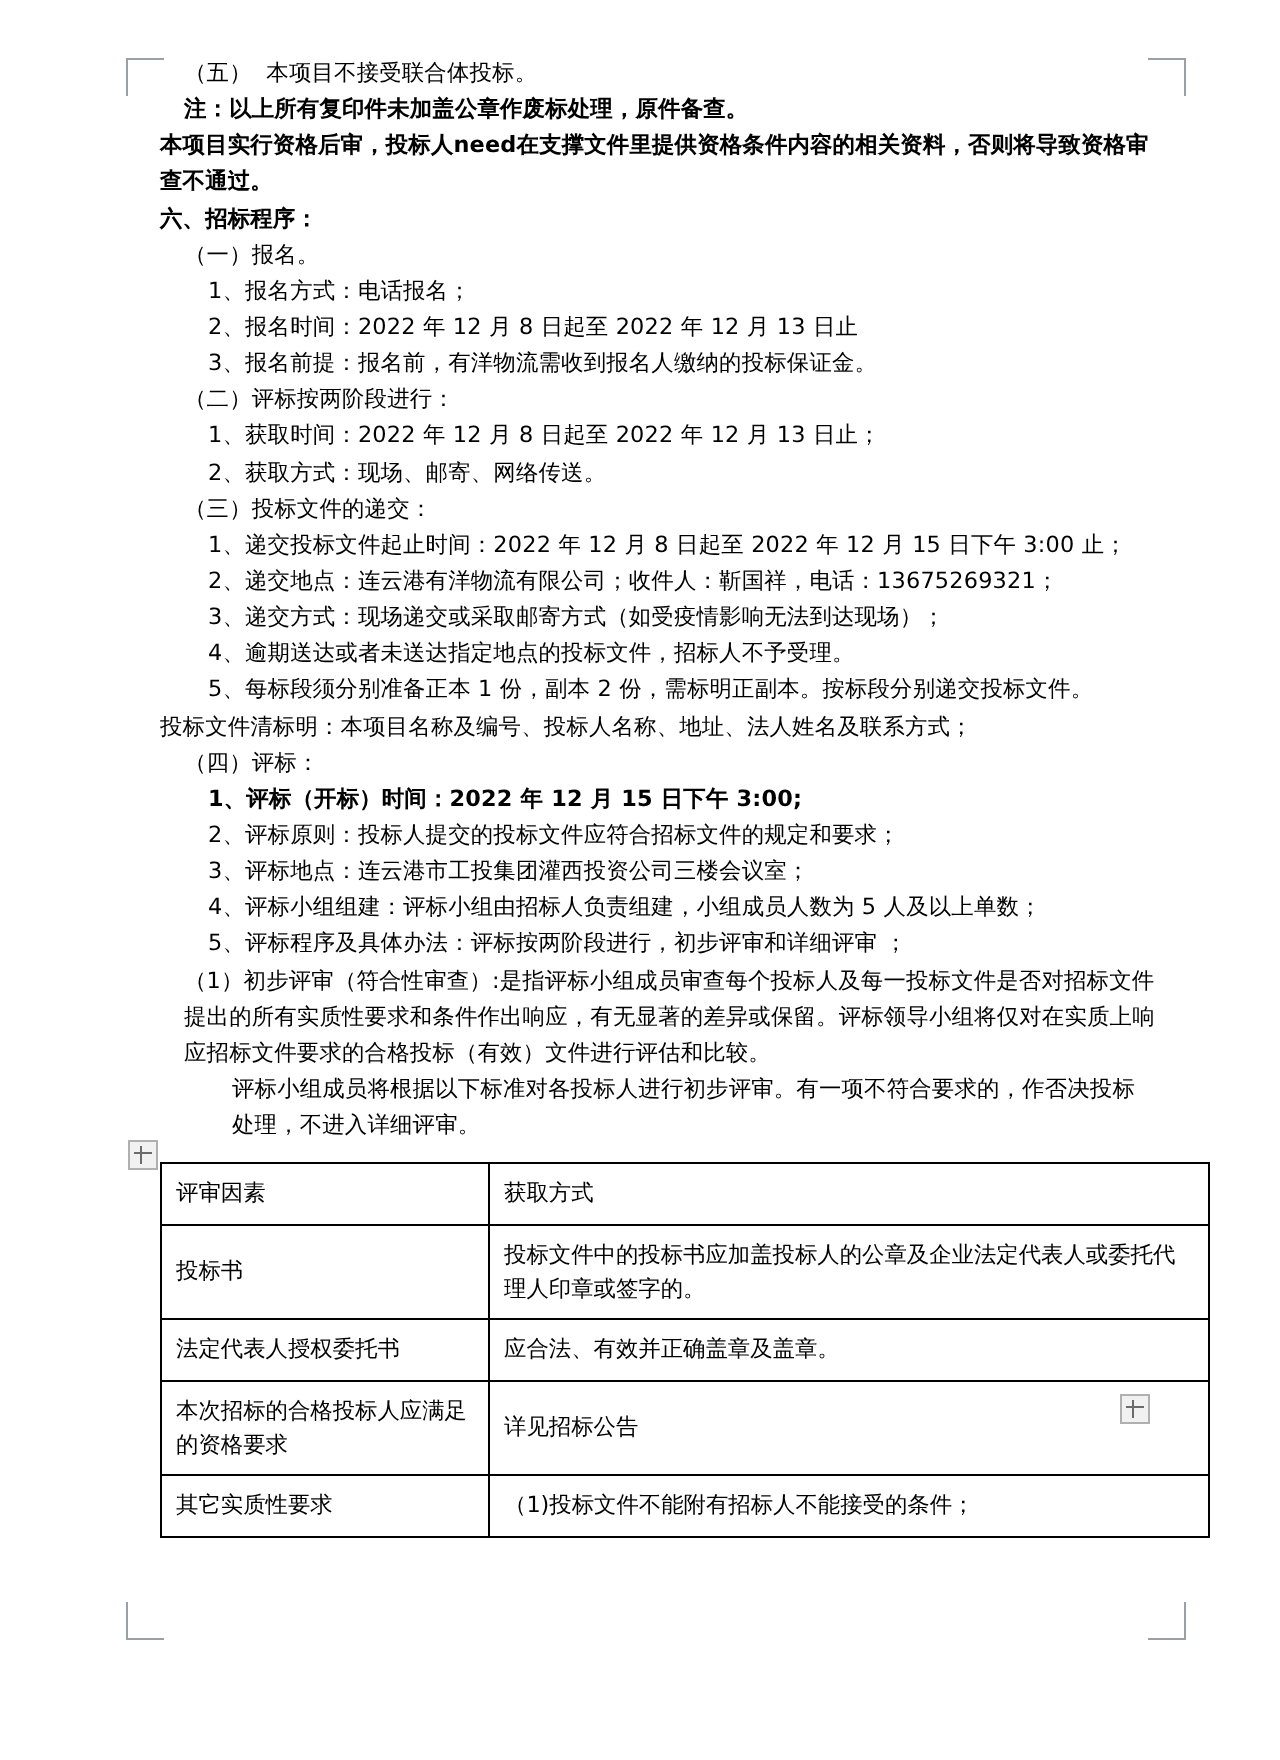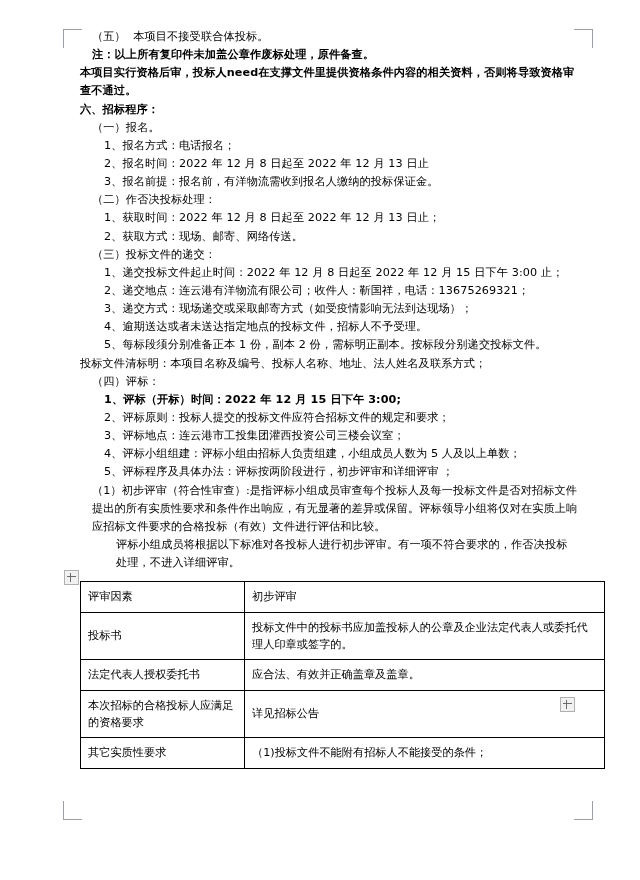--- a/index.html
+++ b/index.html
@@ -103,21 +103,21 @@
   <div class="content">
 
     <p class="ind1">（五）  本项目不接受联合体投标。</p>
     <p class="ind1 b">注：以上所有复印件未加盖公章作废标处理，原件备查。</p>
     <p class="ind0 b">本项目实行资格后审，投标人need在支撑文件里提供资格条件内容的相关资料，否则将导致资格审查不通过。</p>
     <p class="ind0 b">六、招标程序：</p>
     <p class="ind1">（一）报名。</p>
     <p class="ind2">1、报名方式：电话报名；</p>
     <p class="ind2">2、报名时间：2022 年 12 月 8 日起至 2022 年 12 月 13 日止</p>
     <p class="ind2">3、报名前提：报名前，有洋物流需收到报名人缴纳的投标保证金。</p>
-    <p class="ind1">（二）作否决投标处理：</p>
+    <p class="ind1">（二）评标按两阶段进行：</p>
     <p class="ind2">1、获取时间：2022 年 12 月 8 日起至 2022 年 12 月 13 日止；</p>
     <p class="ind2">2、获取方式：现场、邮寄、网络传送。</p>
     <p class="ind1">（三）投标文件的递交：</p>
     <p class="ind2">1、递交投标文件起止时间：2022 年 12 月 8 日起至 2022 年 12 月 15 日下午 3:00 止；</p>
     <p class="ind2">2、递交地点：连云港有洋物流有限公司；收件人：靳国祥，电话：13675269321；</p>
     <p class="ind2">3、递交方式：现场递交或采取邮寄方式（如受疫情影响无法到达现场）；</p>
     <p class="ind2">4、逾期送达或者未送达指定地点的投标文件，招标人不予受理。</p>
     <p class="ind2">5、每标段须分别准备正本 1 份，副本 2 份，需标明正副本。按标段分别递交投标文件。</p>
     <p class="ind0">投标文件清标明：本项目名称及编号、投标人名称、地址、法人姓名及联系方式；</p>
     <p class="ind1">（四）评标：</p>
@@ -126,21 +126,21 @@
     <p class="ind2">3、评标地点：连云港市工投集团灌西投资公司三楼会议室；</p>
     <p class="ind2">4、评标小组组建：评标小组由招标人负责组建，小组成员人数为 5 人及以上单数；</p>
     <p class="ind2">5、评标程序及具体办法：评标按两阶段进行，初步评审和详细评审 ；</p>
     <p class="ind1">（1）初步评审（符合性审查）:是指评标小组成员审查每个投标人及每一投标文件是否对招标文件提出的所有实质性要求和条件作出响应，有无显著的差异或保留。评标领导小组将仅对在实质上响应招标文件要求的合格投标（有效）文件进行评估和比较。</p>
     <p class="ind3">评标小组成员将根据以下标准对各投标人进行初步评审。有一项不符合要求的，作否决投标处理，不进入详细评审。</p>
 
     <table>
       <tbody>
         <tr>
           <td class="c1">评审因素</td>
-          <td class="c2">初步评审</td>
+          <td class="c2">获取方式</td>
         </tr>
         <tr class="tallrow">
           <td class="c1">投标书</td>
           <td class="c2">投标文件中的投标书应加盖投标人的公章及企业法定代表人或委托代理人印章或签字的。</td>
         </tr>
         <tr>
           <td class="c1">法定代表人授权委托书</td>
           <td class="c2">应合法、有效并正确盖章及盖章。</td>
         </tr>
         <tr class="tallrow">

